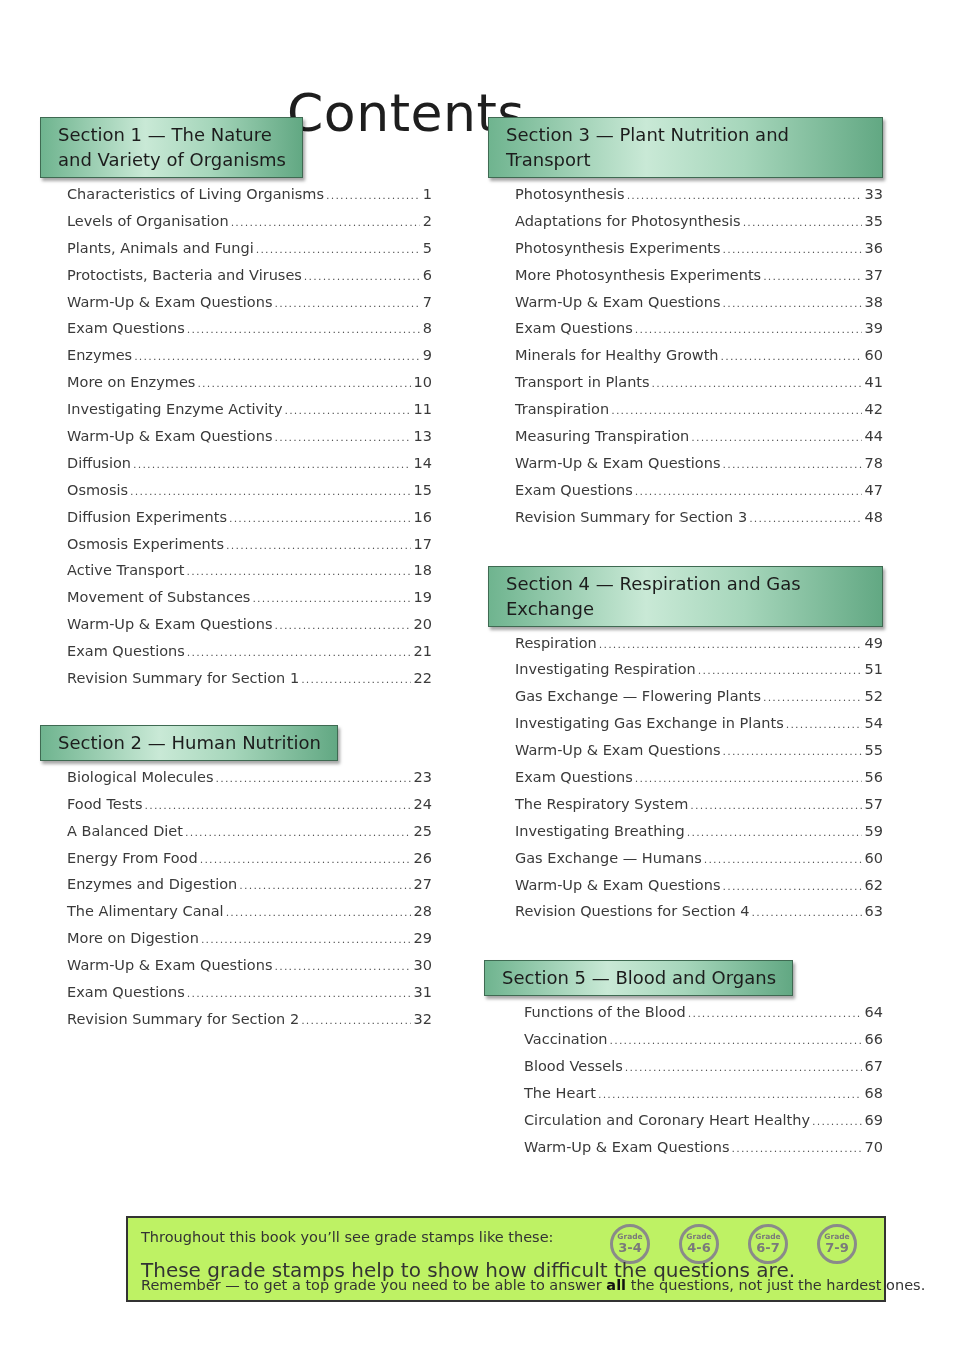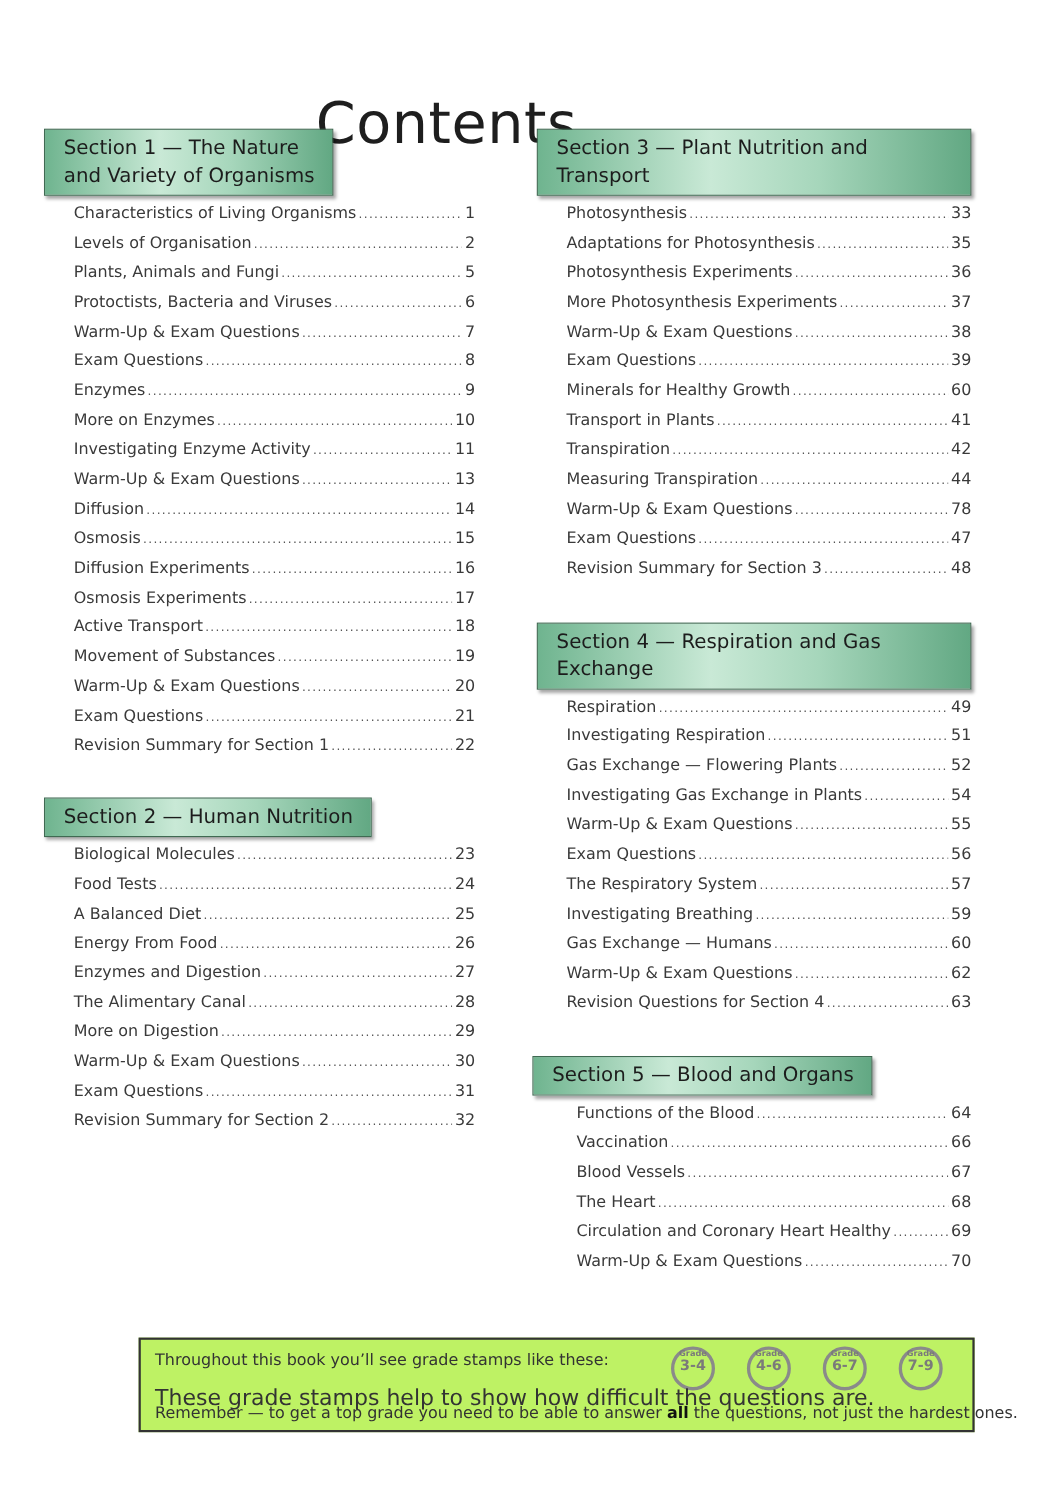--- a/index.html
+++ b/index.html
@@ -47,21 +47,21 @@
     border: 2px solid #333; box-sizing: border-box; background: #bef264; margin-left: 36px;
   }
   .note-line1 { position: absolute; left: 13px; top: 11px; font-size: 14.5px; color: #333; }
   .note-line2 { position: absolute; left: 13px; top: 40px; font-size: 20px; color: #333; }
   .note-line3 { position: absolute; left: 13px; top: 59px; font-size: 14.5px; color: #333; white-space: nowrap; }
   .note-line3 b { color: #111; }
   .stamps { position: absolute; left: 482px; top: 6px; display: flex; gap: 29px; }
   .stamp {
     width: 40px; height: 40px; border-radius: 50%;
     border: 3px solid #8a8a8a; box-sizing: border-box;
-    display: flex; flex-direction: column; align-items: center; justify-content: flex-start;
+    display: flex; flex-direction: column; align-items: center; justify-content: center;
     color: #7a7a7a; font-family: "DejaVu Sans", sans-serif; font-weight: bold;
   }
   .stamp .g { font-size: 7.5px; line-height: 8px; }
   .stamp .r { font-size: 13px; line-height: 14px; }
 </style>
 </head>
 <body>
 
 <h1 class="page-title">Contents</h1>
 

